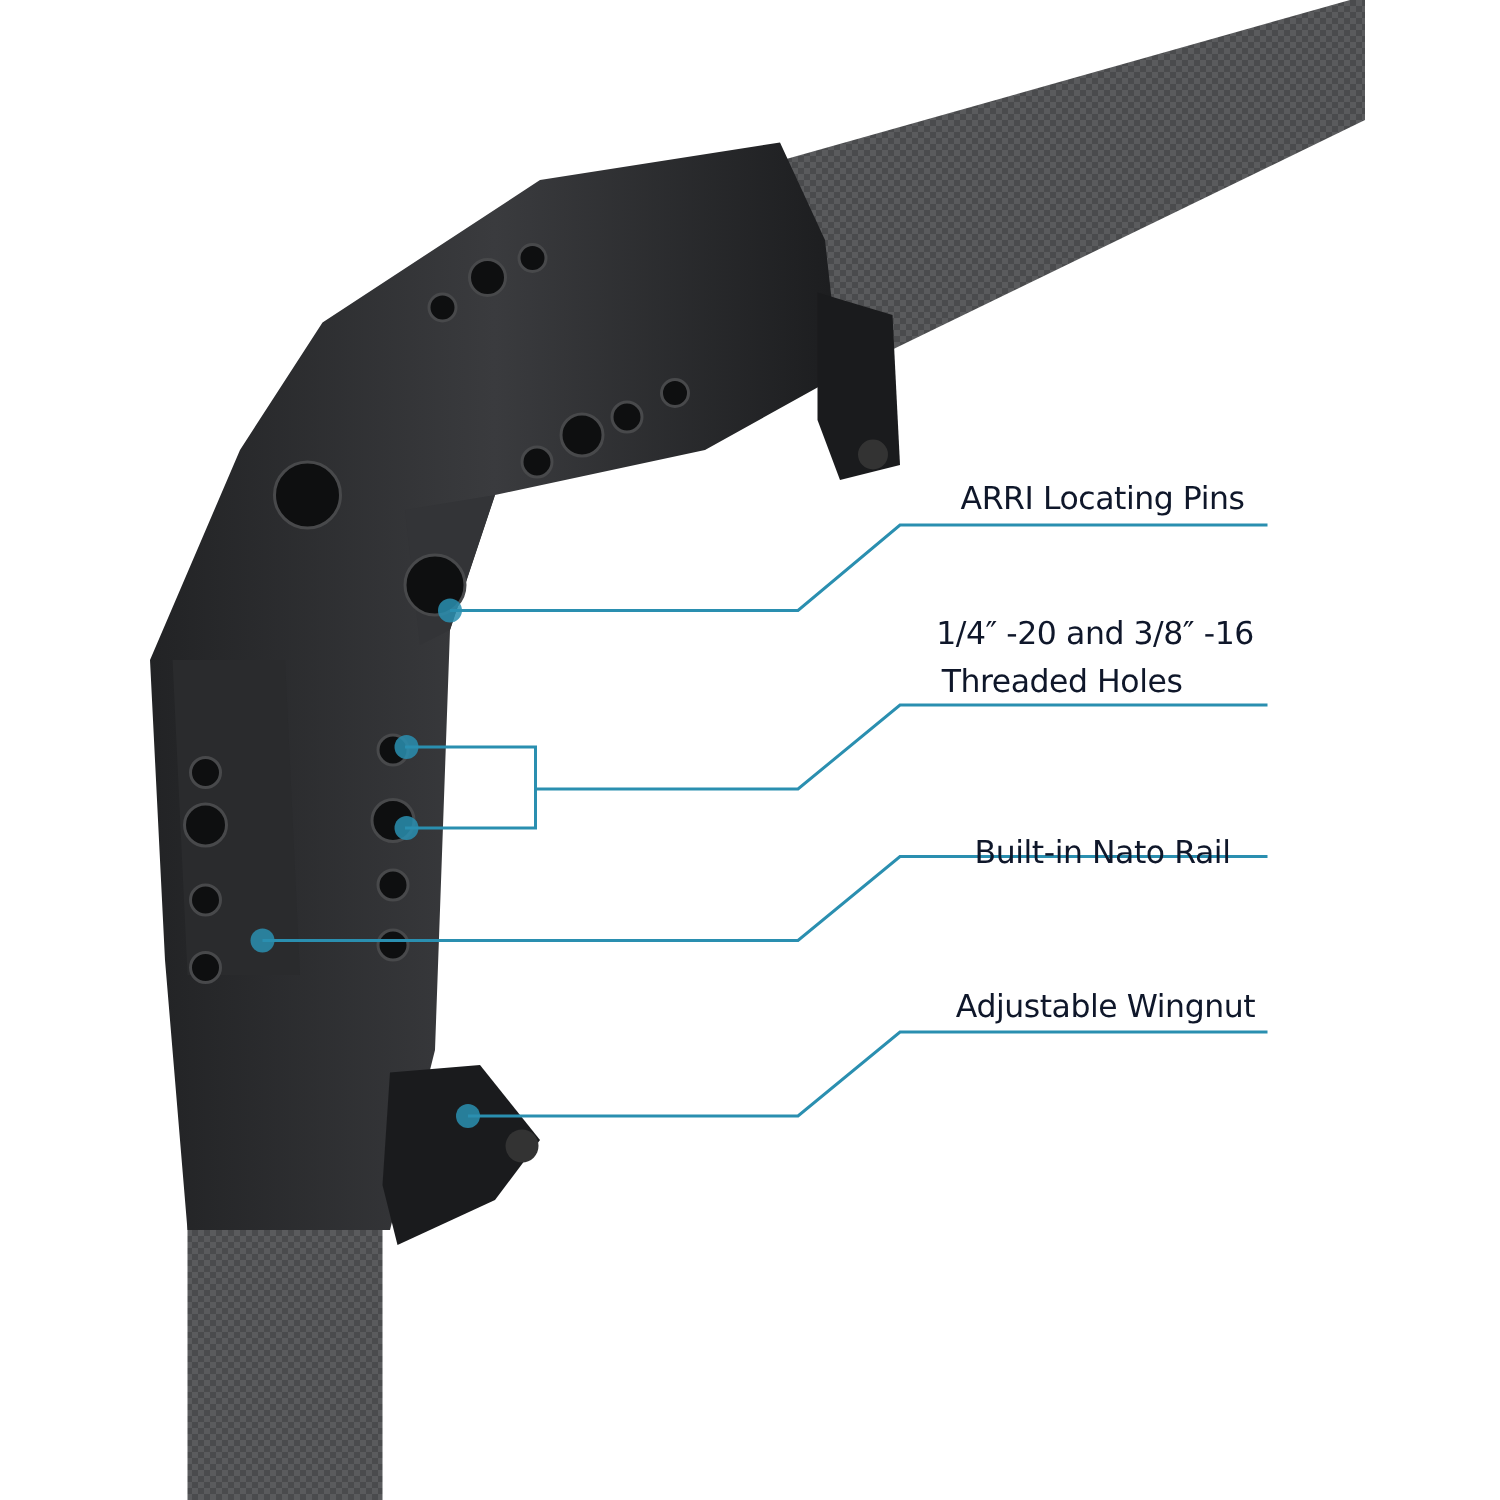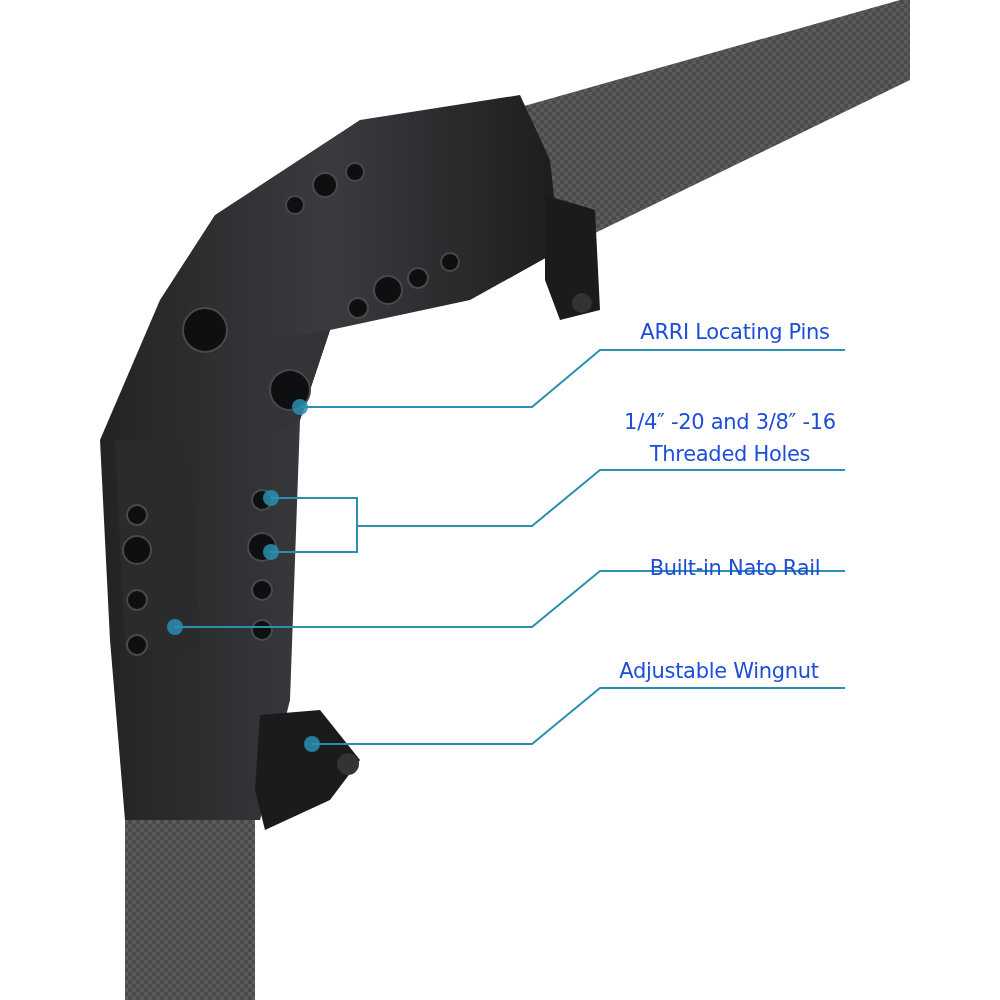--- a/index.html
+++ b/index.html
@@ -1,18 +1,18 @@
 <!DOCTYPE html>
 <html><head>
 <meta charset="utf-8">
 <style>
   html, body { margin:0; padding:0; background:#ffffff; }
   body { width:1000px; height:1000px; position:relative; overflow:hidden; font-family:"DejaVu Sans", sans-serif; }
   #stage { position:absolute; left:0; top:0; width:1000px; height:1000px; }
-  .label { position:absolute; color:#1d4ed8; font-size:21px; letter-spacing:-0.3px; text-align:center; white-space:nowrap; line-height:24px; }
+  .label { position:absolute; color:#0f172a; font-size:21px; letter-spacing:-0.3px; text-align:center; white-space:nowrap; line-height:24px; }
 </style>
 </head>
 <body>
 
 <div id="stage">
 <svg width="1000" height="1000" viewBox="0 0 1000 1000" xmlns="http://www.w3.org/2000/svg">
   <defs>
     <pattern id="carbon" width="8" height="8" patternUnits="userSpaceOnUse">
       <rect width="8" height="8" fill="#4a4b4d"></rect>
       <rect width="4" height="4" fill="#5a5b5d"></rect>
@@ -80,15 +80,15 @@
     <circle cx="271" cy="498" r="8"></circle>
     <circle cx="271" cy="552" r="8"></circle>
     <circle cx="175" cy="627" r="8"></circle>
     <circle cx="312" cy="744" r="8"></circle>
   </g>
 </svg>
 </div>
 
 <div class="label" style="left:630px; top:320px; width:210px;">ARRI  Locating Pins</div>
 <div class="label" style="left:610px; top:410px; width:240px;">1/4″  -20 and 3/8″  -16</div>
-<div class="label" style="left:610px; top:442px; width:240px;">Threaded  Holes</div>
+<div class="label" style="left:588px; top:442px; width:240px;">Threaded  Holes</div>
 <div class="label" style="left:630px; top:556px; width:210px;">Built-in Nato Rail</div>
-<div class="label" style="left:604px; top:659px; width:230px;">Adjustable Wingnut</div>
+<div class="label" style="left:622px; top:659px; width:230px;">Adjustable Wingnut</div>
 
 </body></html>

